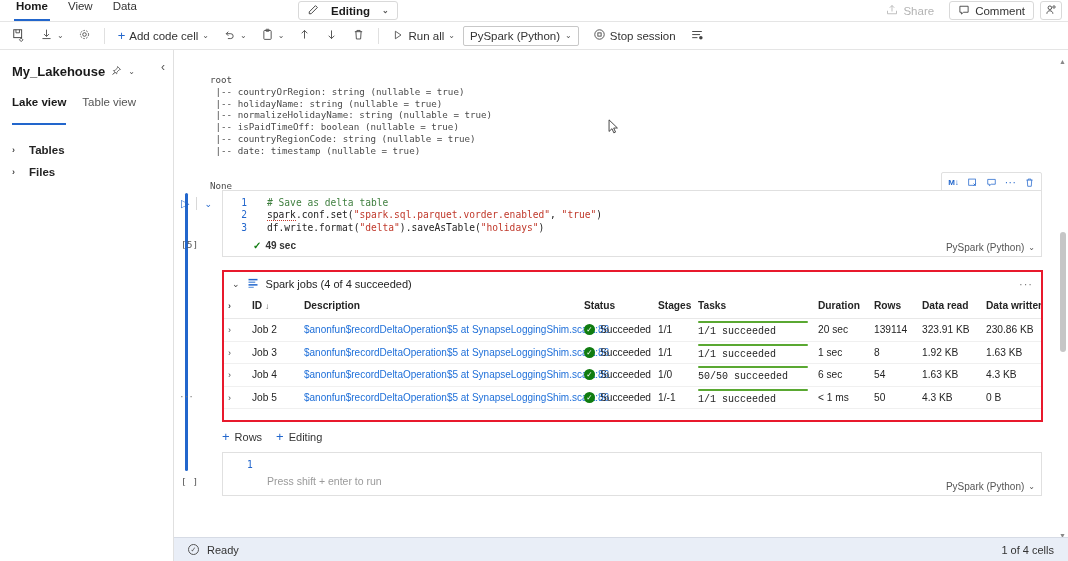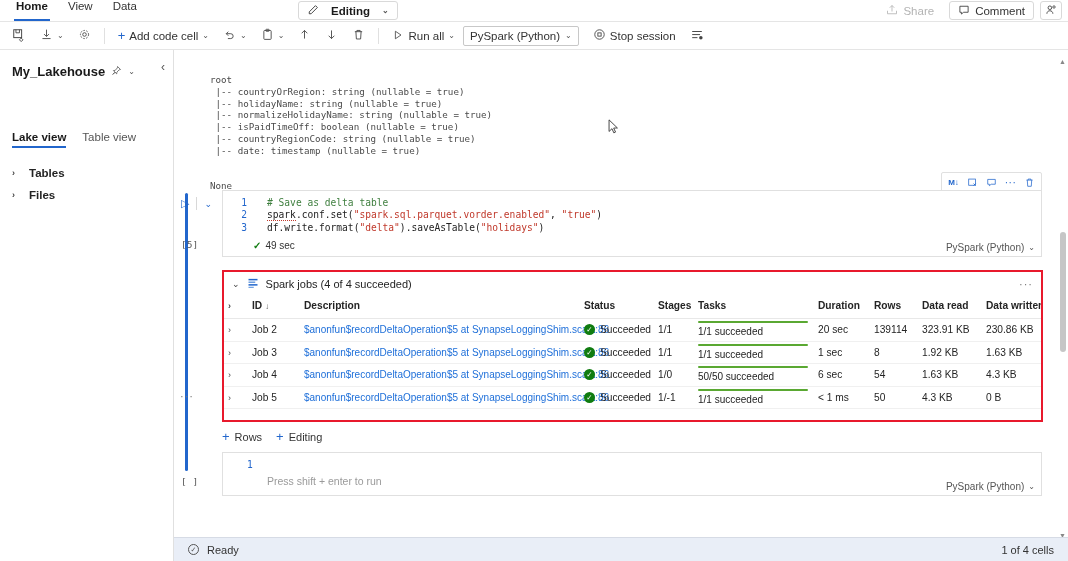--- a/index.html
+++ b/index.html
@@ -69,21 +69,21 @@
 
   
   .sidebar {
     width: 174px; flex: 0 0 174px; background: #fff;
     border-right: 1px solid #e0e0e0; padding: 10px 0 0 0; position: relative;
   }
   .lh-title-row { display: flex; align-items: center; gap: 6px; padding: 0 12px; height: 22px; }
   .lh-title { font-size: 13px; font-weight: 600; color: #1a1a1a; }
   .lh-collapse { position: absolute; right: 8px; top: 10px; cursor: pointer; color: #555; font-size: 12px; }
   .view-tabs { display: flex; gap: 16px; padding: 14px 12px 0 12px; }
-  .view-tab { font-size: 11.5px; color: #555; cursor: pointer; padding-bottom: 5px; position: relative; margin-top: 35px; }
+  .view-tab { font-size: 11.5px; color: #555; cursor: pointer; padding-bottom: 17px; position: relative; }
   .view-tab.active { color: #1a1a1a; font-weight: 600; }
   .view-tab.active::after {
     content: ""; position: absolute; left: 0; right: 0; bottom: 0; height: 2px; background: #2266cc;
   }
   .tree { margin-top: 14px; }
   .tree-item {
     display: flex; align-items: center; gap: 9px; height: 22px;
     padding-left: 12px; font-size: 11.5px; color: #242424; cursor: pointer; font-weight: 600;
   }
   .tree-caret { font-size: 9px; color: #444; width: 8px; }
@@ -137,21 +137,21 @@
   .ln { width: 44px; text-align: right; padding-right: 20px; color: #2266cc; flex: 0 0 44px; }
   .code-txt { white-space: pre; color: #222; }
   .tok-cmt { color: #3f7f3f; }
   .tok-str { color: #c0392b; }
   .cell-status {
     display: flex; align-items: center; gap: 4px;
     padding: 3px 6px 5px 30px; font-size: 10px; color: #444;
     border-top: 1px solid transparent;
   }
   .ok-check { color: #107c10; font-size: 10px; font-weight: bold; }
-  .status-bold { font-weight: 400; color: #333; }
+  .status-bold { font-weight: 700; color: #333; }
   .cell-kernel {
     position: absolute; right: 6px; bottom: 3px; display: flex; align-items: center; gap: 4px;
     font-size: 10px; color: #555; cursor: pointer;
   }
 
   
   .annot-box {
     position: absolute; left: 48px; top: 220px; right: 25px; height: 152px;
     border: 2px solid #e8192c; pointer-events: none; z-index: 5;
   }
@@ -186,21 +186,21 @@
   .col-dread { width: 64px; }
   .col-dwrite { width: 72px; }
   .exp-caret { font-size: 9px; color: #444; cursor: pointer; }
   .desc-link { color: #1e6fd9; cursor: pointer; font-size: 10px; }
   .status-cell { display: flex; align-items: center; gap: 5px; }
   .check-circle {
     width: 11px; height: 11px; border-radius: 50%; background: #107c10;
     display: inline-flex; align-items: center; justify-content: center;
     color: #fff; font-size: 7.5px; line-height: 1; flex: 0 0 11px;
   }
-  .task-cell { position: relative; padding-top: 4px; }
+  .task-cell { position: relative; padding-top: 4px; font-family: Liberation Mono, monospace; }
   .task-bar {
     position: absolute; left: 4px; top: 2px; height: 2px; background: #5aa832; border-radius: 1px;
   }
   .task-label { font-size: 10px; color: #242424; display: block; margin-top: 4px; }
   .dots-left {
     position: absolute; left: 6px; top: 340px; color: #777;
     font-size: 11px; letter-spacing: 1px; cursor: pointer;
   }
 
   

